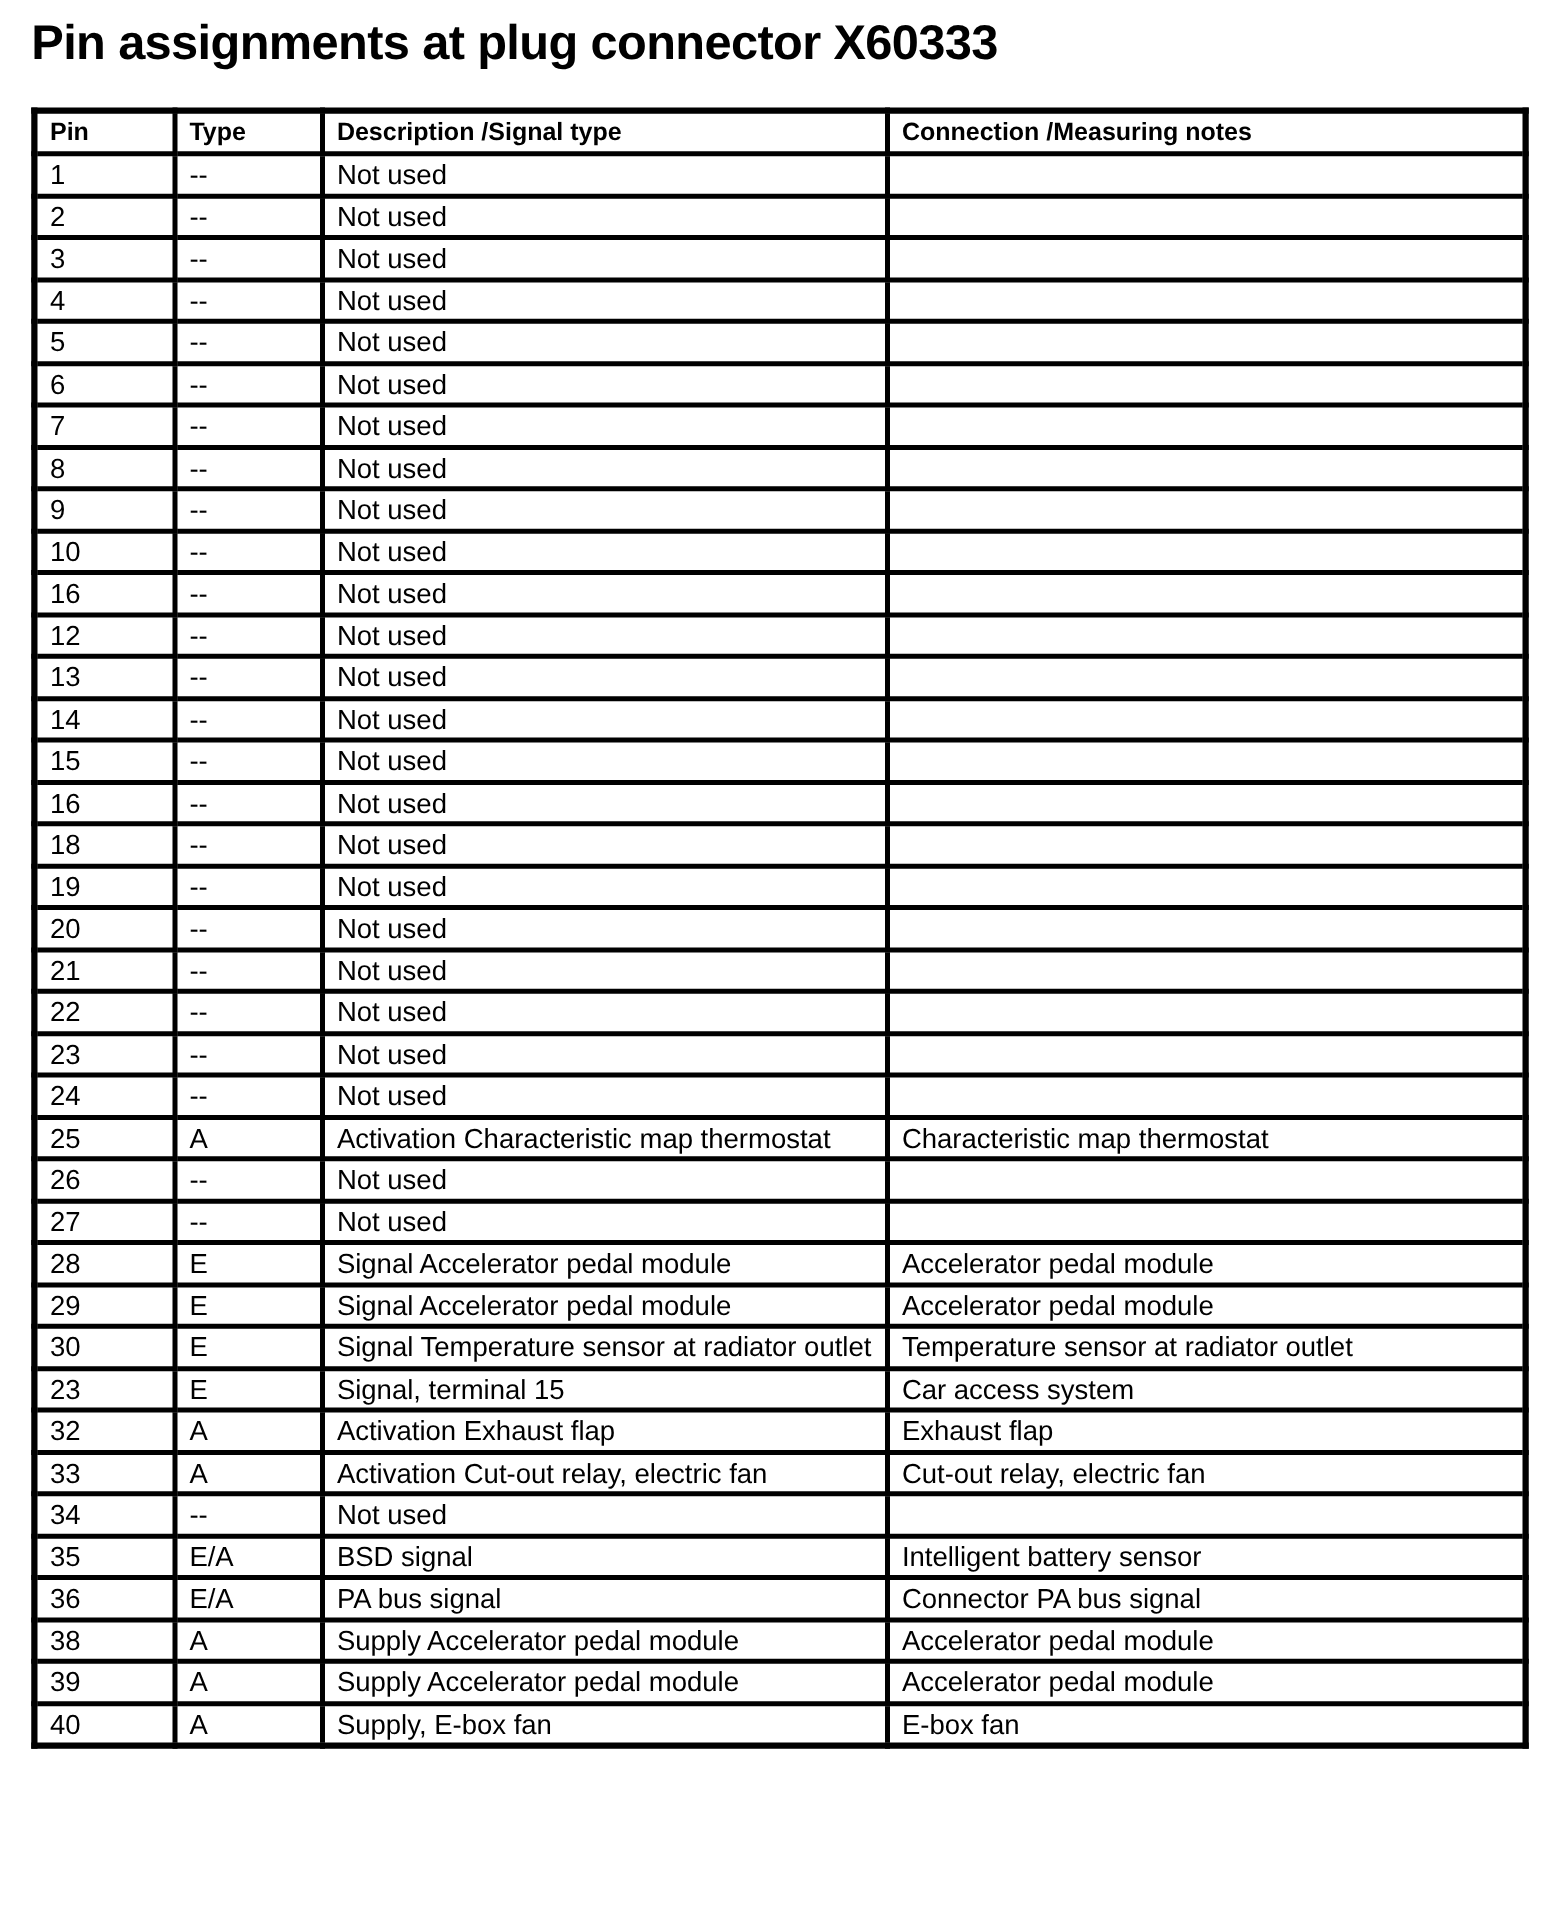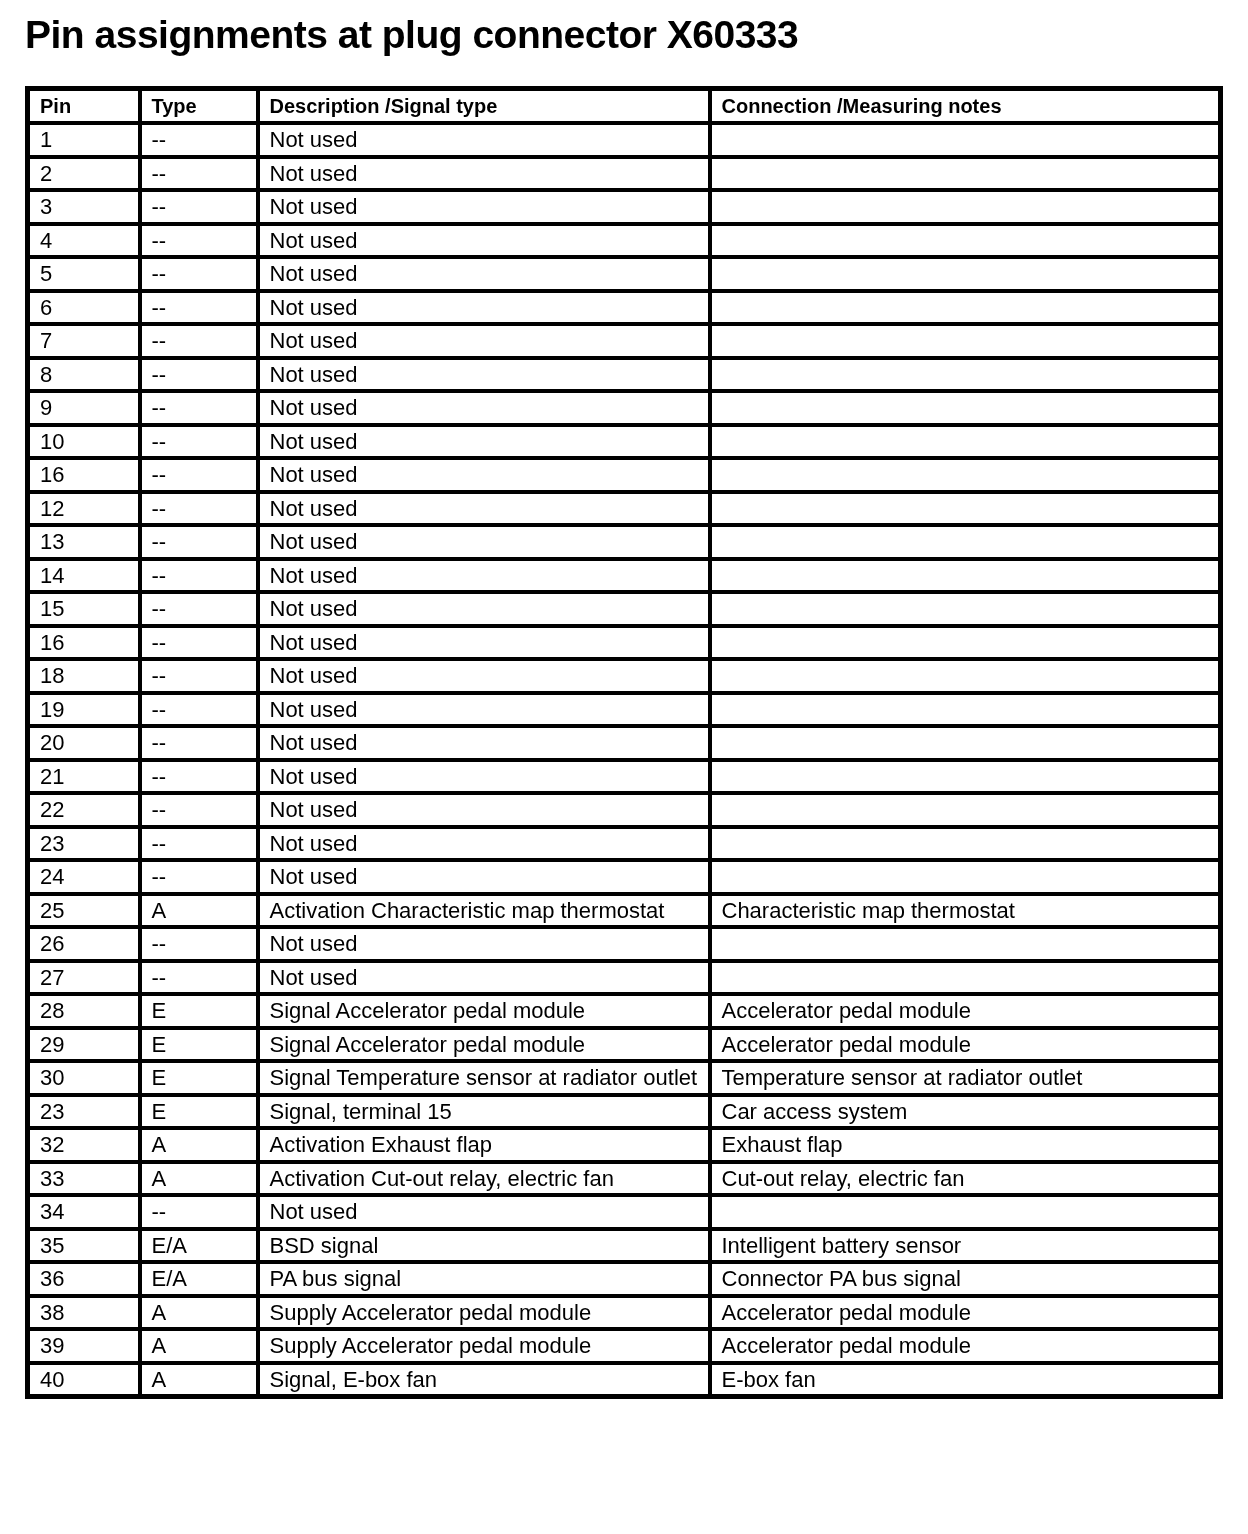--- a/index.html
+++ b/index.html
@@ -290,17 +290,17 @@
       </tr>
       <tr>
         <td>39</td>
         <td>A</td>
         <td>Supply Accelerator pedal module</td>
         <td>Accelerator pedal module</td>
       </tr>
       <tr>
         <td>40</td>
         <td>A</td>
-        <td>Signal, E-box fan</td>
+        <td>Supply, E-box fan</td>
         <td>E-box fan</td>
       </tr>
     </tbody>
 </table>
 
 </body></html>

